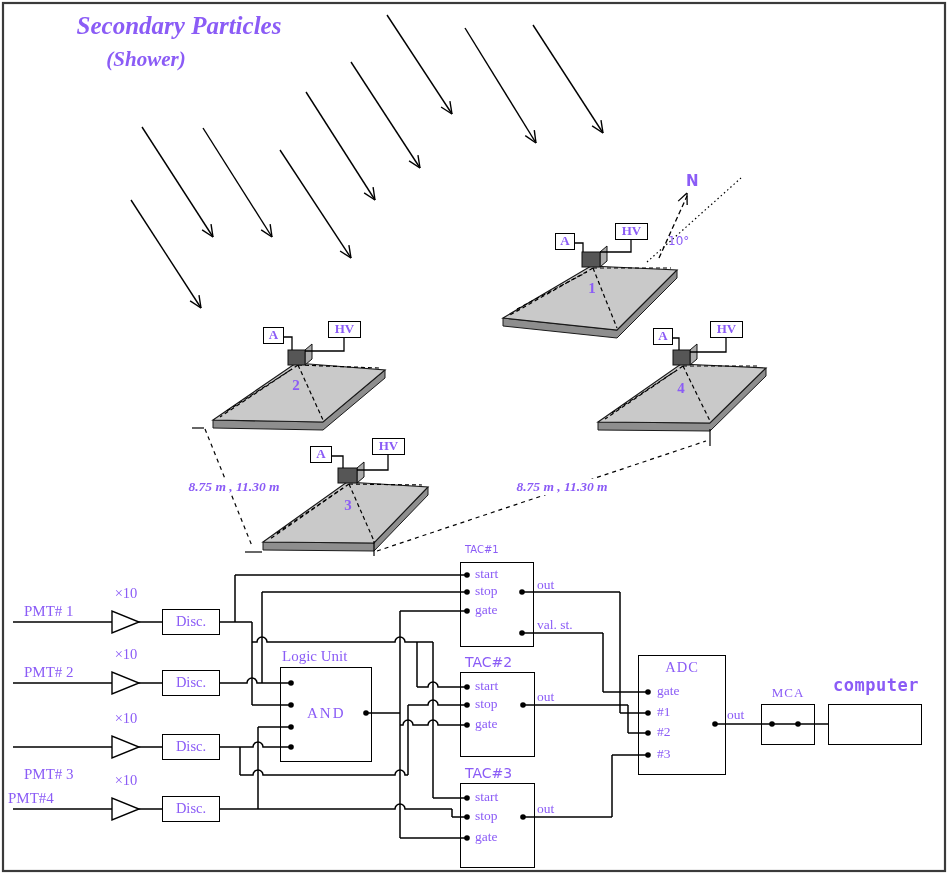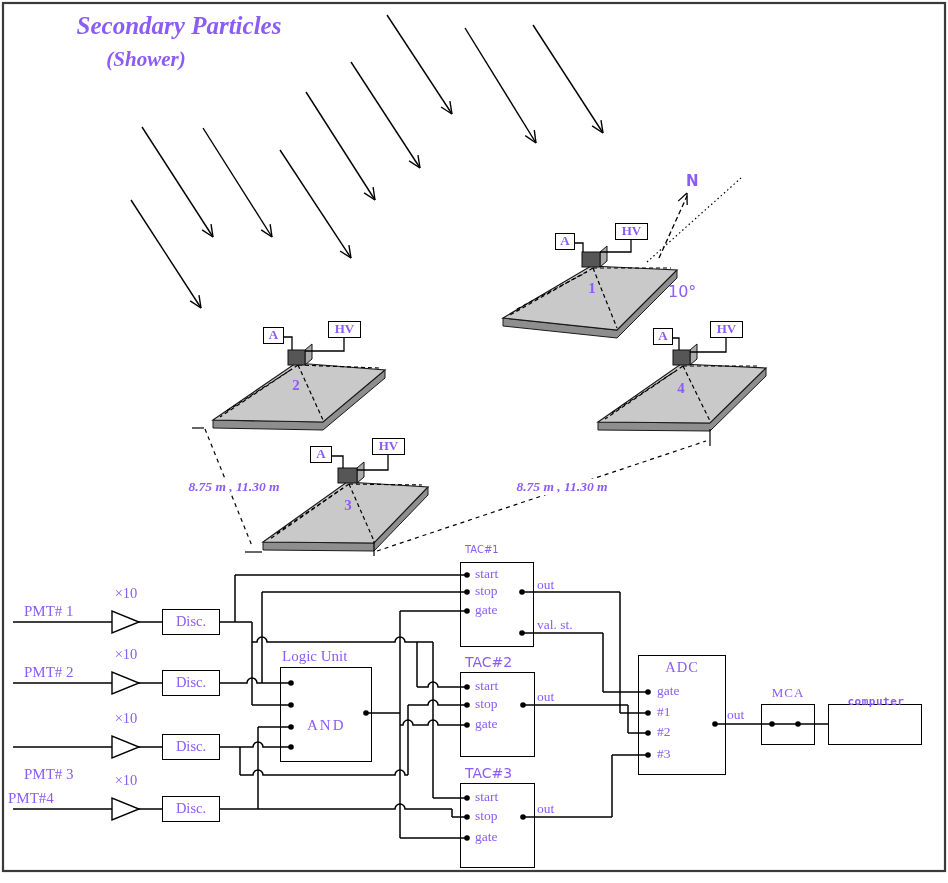--- a/index.html
+++ b/index.html
@@ -191,38 +191,38 @@
         <circle cx="715" cy="724" r="2.8" fill="#000000"></circle>
         <circle cx="772" cy="724" r="2.8" fill="#000000"></circle>
         <circle cx="798" cy="724" r="2.8" fill="#000000"></circle>
       </g>
     </svg>
 
   <div class="lbl ctr" style="left:46px;top:12px;width:266px;font-size:25px;font-weight:bold;font-style:italic;">Secondary Particles</div>
   <div class="lbl ctr" style="left:46px;top:47px;width:200px;font-size:21px;font-weight:bold;font-style:italic;">(Shower)</div>
 
   <div class="lbl sans" style="left:686px;top:173px;font-size:15px;font-weight:bold;">N</div>
-  <div class="lbl sans" style="left:668px;top:235px;font-size:16px;margin-top:48px;">10°</div>
+  <div class="lbl sans" style="left:668px;top:235px;font-size:12px;">10°</div>
 
   <div class="lbl ctr" style="left:168px;top:479px;width:132px;font-size:13.5px;font-weight:bold;font-style:italic;background:#fff;">8.75 m , 11.30 m</div>
   <div class="lbl ctr" style="left:494px;top:479px;width:136px;font-size:13.5px;font-weight:bold;font-style:italic;background:#fff;">8.75 m , 11.30 m</div>
 
   <div class="lbl" style="left:282px;top:648px;font-size:15px;">Logic Unit</div>
   <div class="box" style="left:280px;top:667px;width:92px;height:95px;"></div>
-  <div class="lbl" style="left:307px;top:705px;font-size:15px;letter-spacing:2px;margin-top:12px;">AND</div>
+  <div class="lbl" style="left:307px;top:705px;font-size:15px;letter-spacing:2px;">AND</div>
 
   <div class="box" style="left:638px;top:655px;width:88px;height:120px;"></div>
   <div class="lbl ctr" style="left:638px;top:659px;width:88px;font-size:14.5px;letter-spacing:1px;">ADC</div>
   <div class="lbl" style="left:727px;top:707px;font-size:13.5px;">out</div>
 
   <div class="lbl ctr" style="left:761px;top:686px;width:54px;font-size:13px;letter-spacing:1px;">MCA</div>
   <div class="box" style="left:761px;top:704px;width:54px;height:41px;"></div>
 
   <div class="box" style="left:828px;top:704px;width:94px;height:41px;"></div>
-  <div class="lbl ctr mono" style="left:828px;top:696px;width:96px;font-size:11px;font-weight:bold;letter-spacing:0.5px;">computer</div>
+  <div class="lbl ctr mono" style="left:828px;top:676px;width:96px;font-size:17px;font-weight:bold;letter-spacing:0.5px;">computer</div>
 
   <div id="gen">
       <div class="lbl " style="left: 24px; top: 603px; font-size: 15px;">PMT# 1</div>
       <div class="lbl ctr" style="left: 104px; top: 585px; font-size: 14.5px; width: 44px;">×10</div>
       <div class="box wbox" style="left: 162px; top: 609px; width: 58px; height: 26px;"></div>
       <div class="lbl ctr" style="left: 162px; top: 613px; font-size: 14.5px; width: 58px;">Disc.</div>
       <div class="lbl " style="left: 24px; top: 664px; font-size: 15px;">PMT# 2</div>
       <div class="lbl ctr" style="left: 104px; top: 646px; font-size: 14.5px; width: 44px;">×10</div>
       <div class="box wbox" style="left: 162px; top: 670px; width: 58px; height: 26px;"></div>
       <div class="lbl ctr" style="left: 162px; top: 674px; font-size: 14.5px; width: 58px;">Disc.</div>

